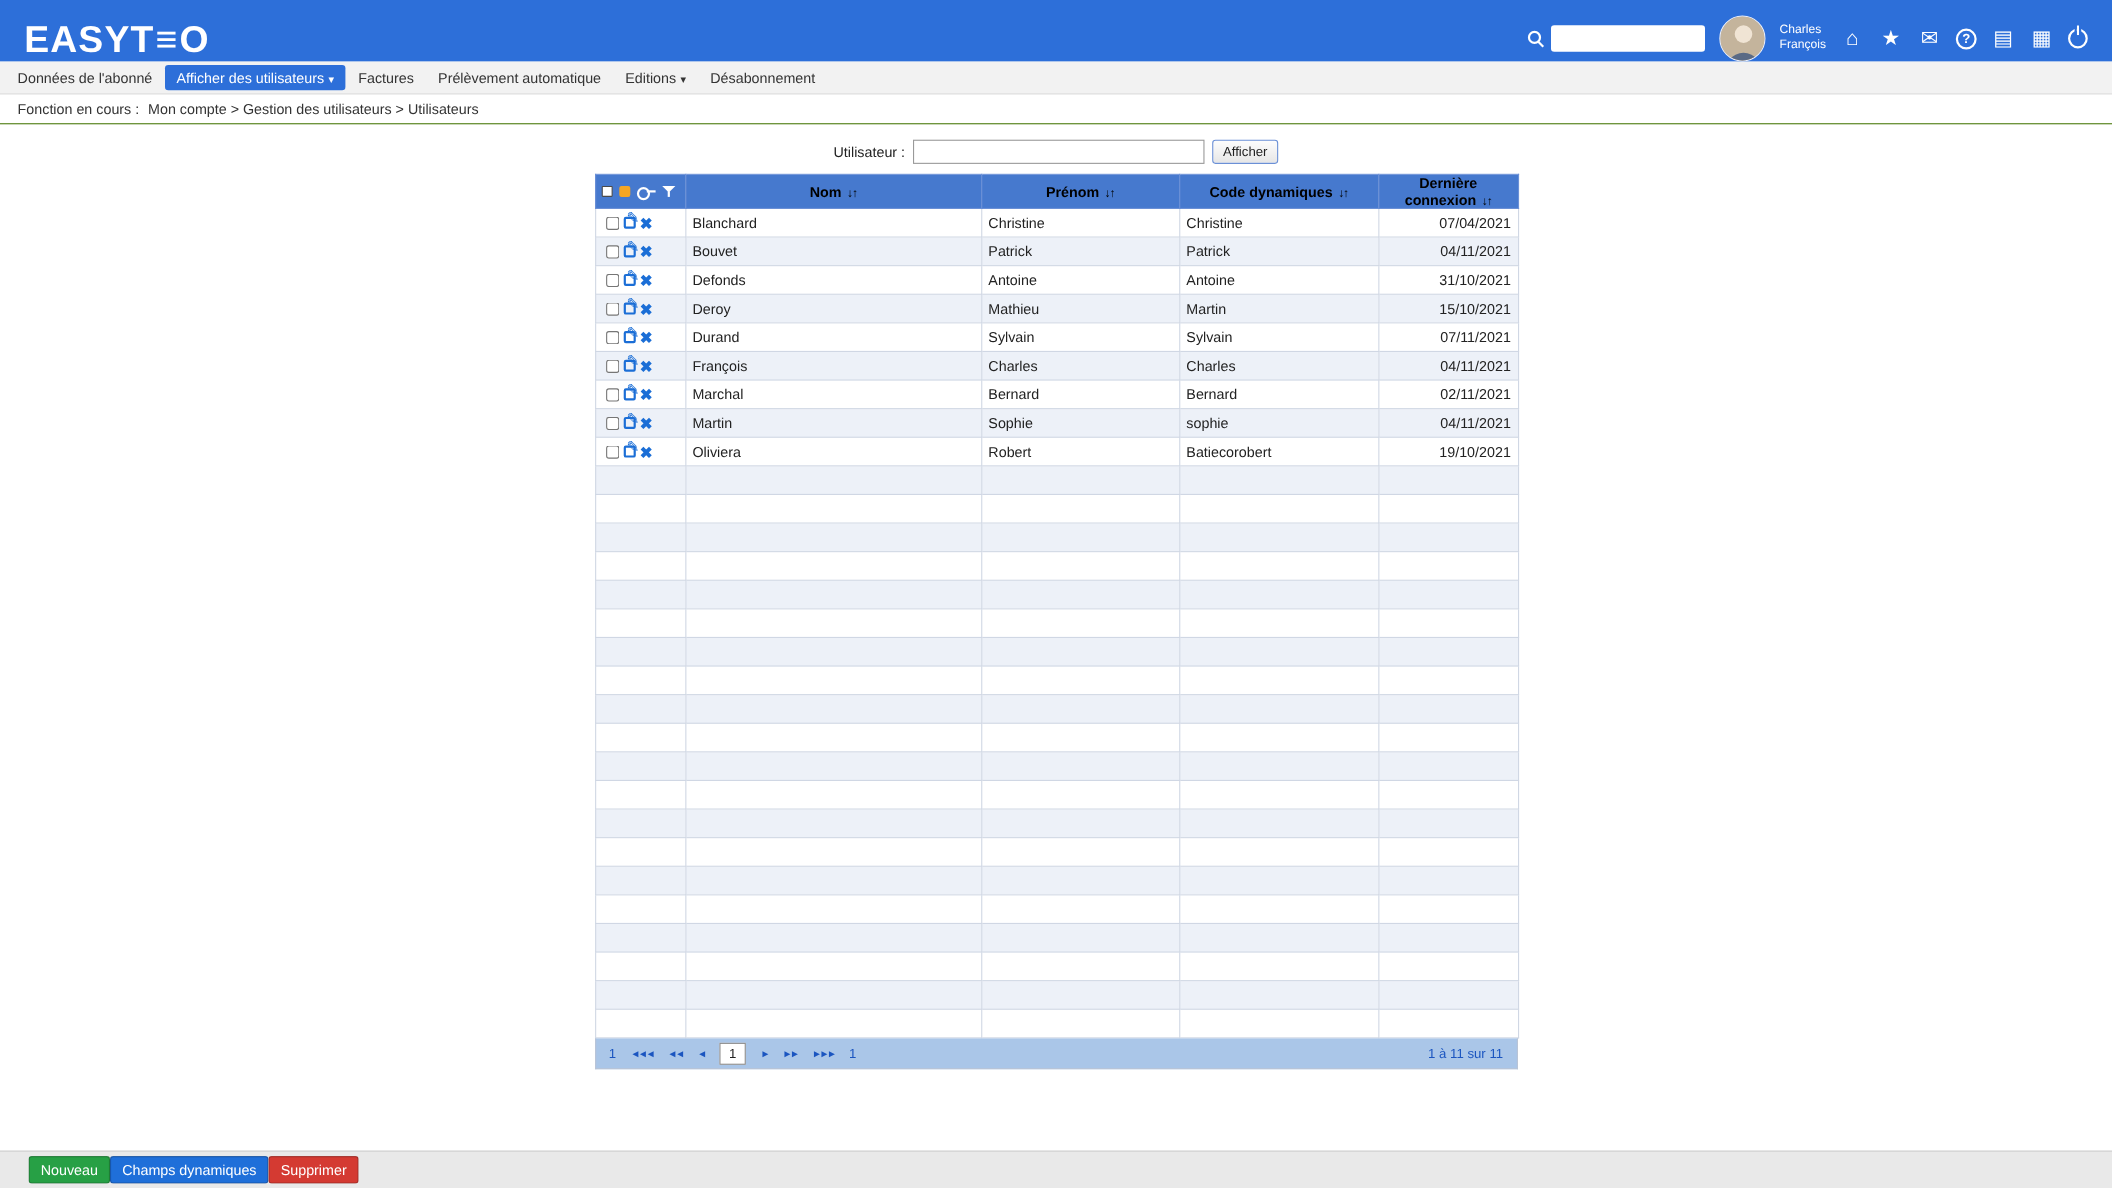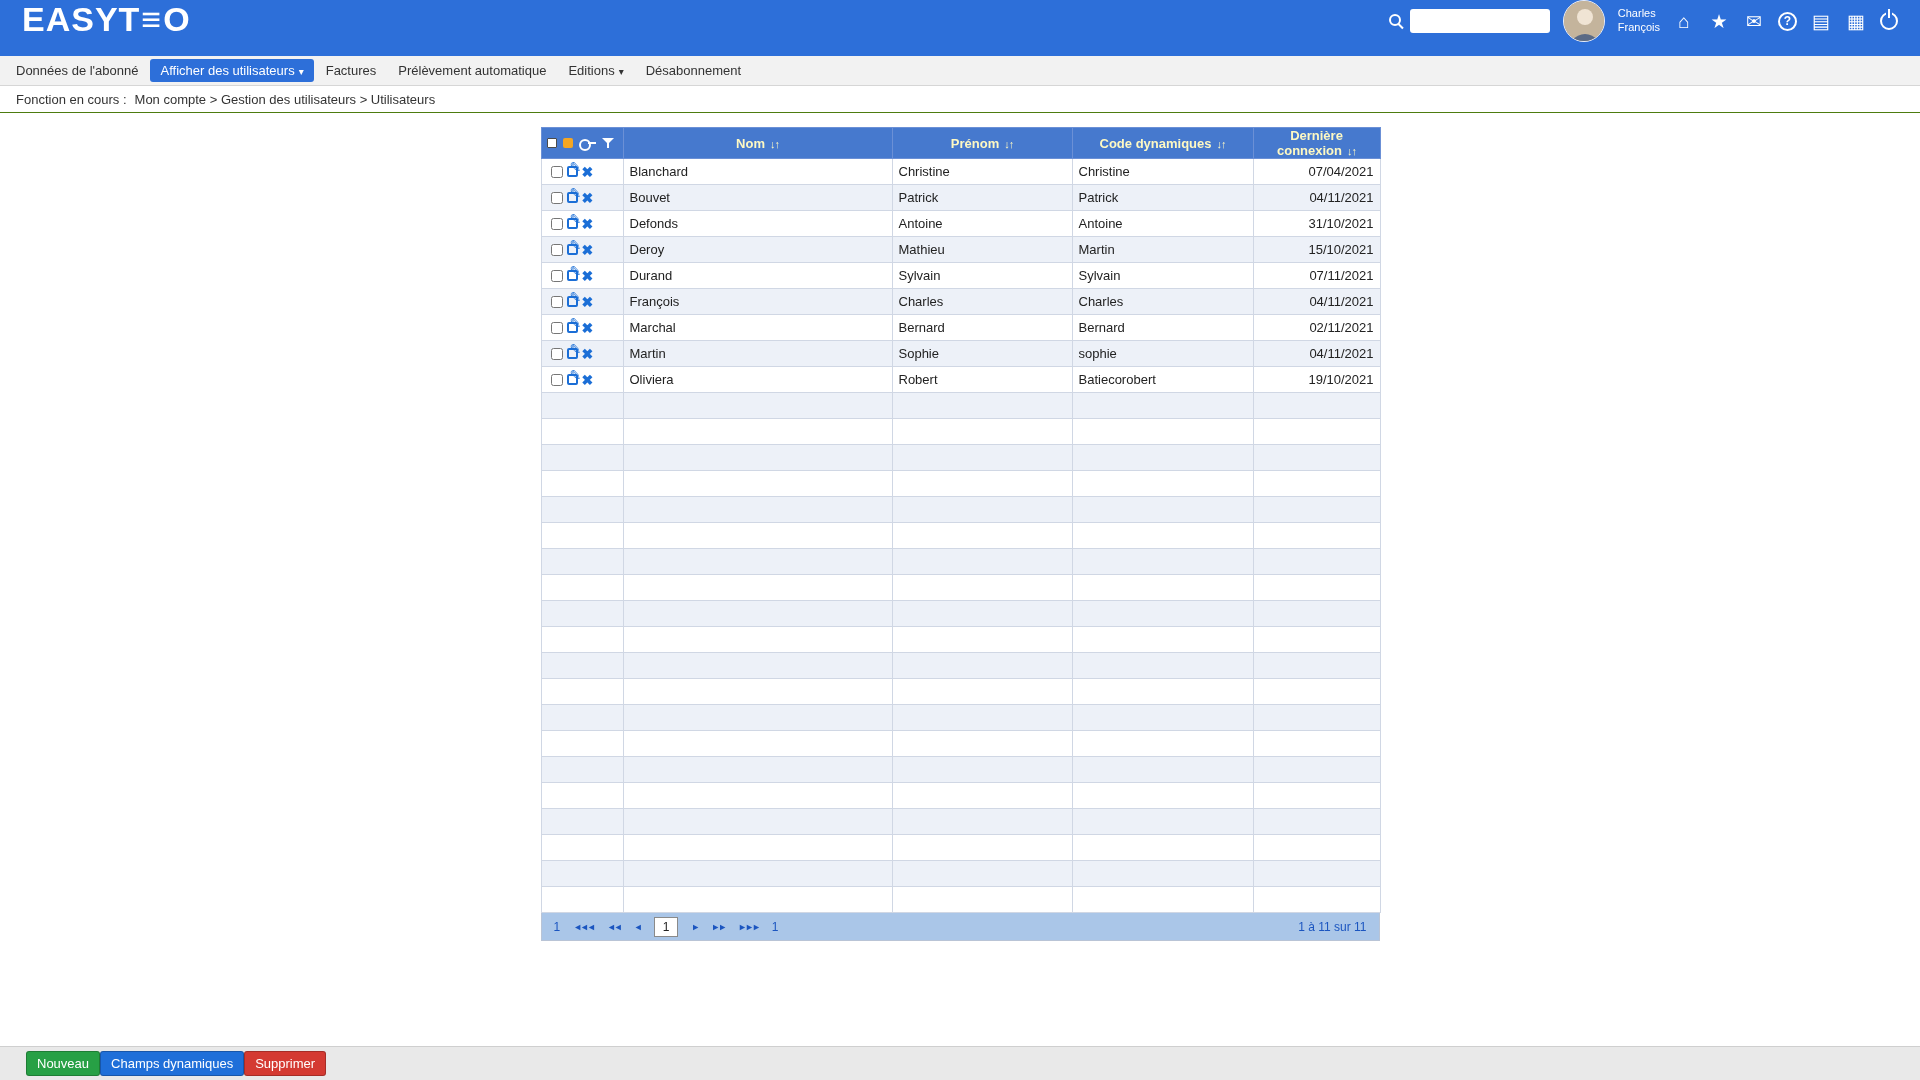--- a/index.html
+++ b/index.html
@@ -1,20 +1,20 @@
 <!DOCTYPE html>
 <html><head>
 <meta charset="utf-8">
 <style>
   *{box-sizing:border-box;margin:0;padding:0}
   html,body{width:1920px;height:1080px}
   body{font-family:"Liberation Sans",sans-serif;background:#fff;position:relative;overflow:hidden}
 
   
-  .topbar{height:56px;background:#2d6fd9;display:flex;align-items:flex-start;padding:0 22px;color:#fff}
+  .topbar{height:56px;background:#2d6fd9;display:flex;align-items:flex-end;padding:0 22px;color:#fff}
   .logo{font-size:34px;font-weight:bold;letter-spacing:1px;color:#fff;cursor:pointer;display:flex;align-items:center}
   .logo .logo-e{margin:0 1px;font-weight:bold}
   .topbar-right{margin-left:auto;display:flex;align-items:center;gap:13px}
   .search-wrap{display:flex;align-items:center;gap:7px}
   .search-icon{position:relative;width:14px;height:14px;display:inline-block}
   .search-icon::before{content:"";position:absolute;width:8px;height:8px;border:2px solid #fff;border-radius:50%;left:0;top:0}
   .search-icon::after{content:"";position:absolute;width:7px;height:2px;background:#fff;transform:rotate(45deg);left:8px;top:11px}
   .search-input{width:140px;height:24px;border:none;border-radius:3px;padding:0 6px;font-size:13px;outline:none}
   .avatar{width:42px;height:42px;border-radius:50%;overflow:hidden;background:#b9ab97;flex:0 0 auto;cursor:pointer;border:1px solid #e8eefc}
   .user-name{font-size:11px;line-height:1.25;color:#fff;max-width:52px}
@@ -34,21 +34,21 @@
   .breadcrumb .bc-path{margin-left:8px}
 
   
   .content{width:839px;margin:14px auto 0}
   .filter-row{display:flex;align-items:center;justify-content:center;gap:7px;margin-bottom:9px;font-size:13px;color:#222}
   .filter-input{width:265px;height:22px;border:1px solid #9a9a9a;padding:0 5px;font-size:13px;outline:none}
   .filter-btn{font-size:12px;color:#222;background:linear-gradient(#fdfdfd,#e6e6e6);border:1px solid #6b90d6;border-radius:3px;padding:3px 9px;cursor:pointer}
 
   
   table{width:100%;border-collapse:collapse;table-layout:fixed}
-  th{background:#4679ce;color:#fef9c3;font-size:13px;font-weight:bold;height:28px;border:1px solid #6b90d6;text-align:center;cursor:pointer}
+  th{background:#4679ce;color:#000000;font-size:13px;font-weight:bold;height:28px;border:1px solid #6b90d6;text-align:center;cursor:pointer}
   td{height:26px;border:1px solid #d0d7e4;font-size:13px;color:#222;padding:0 6px;background:#fff;overflow:hidden;white-space:nowrap}
   tr.alt td{background:#edf1f8}
   .th-actions{display:flex;align-items:center;gap:6px;padding:0 5px}
   .select-all{width:10px;height:10px;background:#fff;border:1px solid #4a4a4a;border-radius:1px;display:inline-block;cursor:pointer}
   .orange-square{width:10px;height:10px;background:#f5a623;border-radius:2px;display:inline-block;cursor:pointer}
   .key-icon{position:relative;width:17px;height:12px;display:inline-block;cursor:pointer}
   .key-icon::before{content:"";position:absolute;left:0;top:2px;width:8px;height:8px;border:2px solid #fff;border-radius:50%}
   .key-icon::after{content:"";position:absolute;left:9px;top:5px;width:8px;height:2px;background:#fff;box-shadow:4px 2px 0 -1px #fff}
   .funnel-icon{position:relative;width:12px;height:12px;display:inline-block;cursor:pointer}
   .funnel-icon::before{content:"";position:absolute;top:1px;left:0;border-left:6px solid transparent;border-right:6px solid transparent;border-top:6px solid #fff}
@@ -120,20 +120,25 @@
   <span class="menu-item"><span>Désabonnement</span></span>
 </div>
 
 <div class="breadcrumb">
   <span>Fonction en cours :</span>
   <span class="bc-path">Mon compte &gt; Gestion des utilisateurs &gt; Utilisateurs</span>
 </div>
 
 <div class="content">
 
+  <div class="filter-row">
+    <span>Utilisateur :</span>
+    <input class="filter-input" type="text" value="" style="">
+    <button class="filter-btn">Afficher</button>
+  </div>
 
   <table>
     <colgroup>
       <col style="width:82px">
       <col style="width:269px">
       <col style="width:180px">
       <col style="width:181px">
       <col style="width:127px">
     </colgroup>
     <thead>

